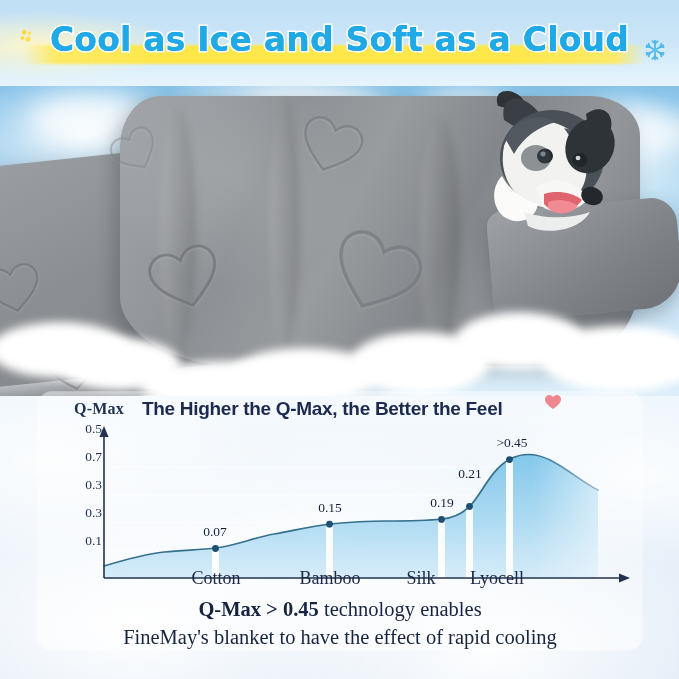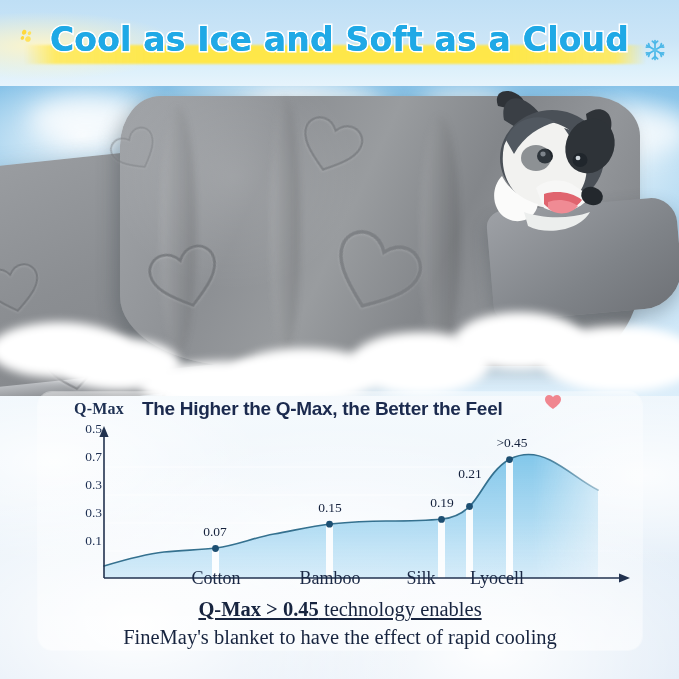--- a/index.html
+++ b/index.html
@@ -348,19 +348,19 @@
     </div>
 
     <div class="xlabels">
       <div class="xlabel" style="left:178px;">Cotton</div>
       <div class="xlabel" style="left:292px;">Bamboo</div>
       <div class="xlabel" style="left:383px;">Silk</div>
       <div class="xlabel" style="left:459px;">Lyocell</div>
     </div>
 
     <div style="position:absolute;left:0;top:204px;width:604px;text-align:center;color:#17243f;line-height:1.3;">
-      <div style="font-size:20.5px;text-decoration:underline;"><b>Q-Max &gt; 0.45</b><span> technology enables</span></div>
+      <div style="font-size:20.5px;"><b>Q-Max &gt; 0.45</b><span> technology enables</span></div>
       <div style="font-size:20.5px;margin-top:1px;">FineMay's blanket to have the effect of rapid cooling</div>
     </div>
   </div>
 
 
 </div>
 
 </body></html>

